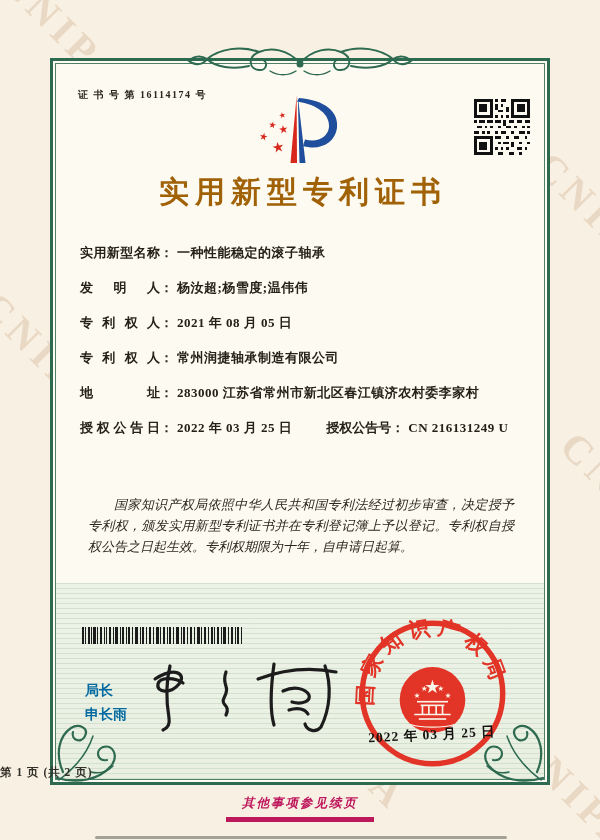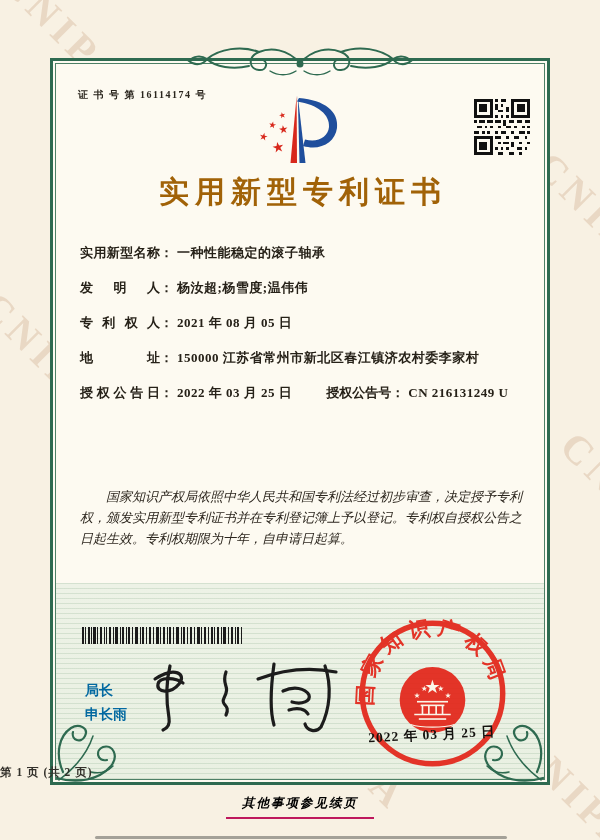--- a/index.html
+++ b/index.html
@@ -50,42 +50,42 @@
   .flabel{display:inline-block;width:80px;text-align:justify;text-align-last:justify;vertical-align:bottom;}
   .fcolon{display:inline-block;margin-right:4px;}
   .fvalue{letter-spacing:0.5px;}
   .fpair2{margin-left:34px;font-family:Liberation Serif, serif;}
   
   .bodytext{
     position:absolute;left:80px;top:486px;width:442px;
     font-size:13px;font-style:italic;font-weight:500;line-height:21px;
     text-align:justify;color:#2c261e;
   }
-  .bodytext p{margin:0;text-indent:2em;}
+  .bodytext p{margin:8px;text-indent:2em;}
   
   .barcode{position:absolute;left:82px;top:627px;}
   .director{position:absolute;left:85px;top:678px;font-family:"Liberation Sans","DejaVu Sans",sans-serif;
     font-size:14px;font-weight:700;color:#0369a1;line-height:24px;}
   .signature{position:absolute;left:142px;top:652px;}
   .seal{position:absolute;left:355px;top:616px;}
   .seal-date{
     position:absolute;left:356px;top:726px;width:152px;text-align:center;
     font-size:13.5px;font-weight:700;letter-spacing:1px;color:#14120f;
     transform:rotate(-3deg);
   }
   .page-info{
     position:absolute;left:0;right:0;top:765px;text-align:left;
     font-size:11.5px;font-weight:600;color:#33302a;letter-spacing:1px;
   }
   .cont-note{
     position:absolute;left:0;right:0;top:793px;text-align:center;
   }
   .cont-note span{
     display:inline-block;font-size:12.5px;font-style:italic;font-weight:600;
-    letter-spacing:2px;color:#000000;border-bottom:2px solid #be185d;
+    letter-spacing:2px;color:#be185d;border-bottom:5px solid #be185d;
     padding:0 16px 5px 16px;
   }
   .bottom-edge{
     position:absolute;bottom:1px;left:95px;width:412px;height:3px;
     background:#8f8d85;opacity:.8;border-radius:2px;
   }
 </style>
 </head>
 <body>
 
@@ -171,21 +171,24 @@
   <div class="frow">
     <span class="flabel">实用新型名称</span><span class="fcolon">：</span><span class="fvalue">一种性能稳定的滚子轴承</span>
   </div>
   <div class="frow">
     <span class="flabel">发明人</span><span class="fcolon">：</span><span class="fvalue">杨汝超;杨雪度;温伟伟</span>
   </div>
   <div class="frow">
     <span class="flabel">专利权人</span><span class="fcolon">：</span><span class="fvalue">2021 年 08 月 05 日</span>
   </div>
   <div class="frow">
-    <span class="flabel">地址</span><span class="fcolon">：</span><span class="fvalue">150000 江苏省常州市新北区春江镇济农村委李家村</span>
+    <span class="flabel">专利权人</span><span class="fcolon">：</span><span class="fvalue">常州润捷轴承制造有限公司</span>
+  </div>
+  <div class="frow">
+    <span class="flabel">地址</span><span class="fcolon">：</span><span class="fvalue">283000 江苏省常州市新北区春江镇济农村委李家村</span>
   </div>
   <div class="frow">
     <span class="flabel">授权公告日</span><span class="fcolon">：</span><span class="fvalue">2022 年 03 月 25 日</span><span class="fpair2"><span>授权公告号</span><span class="fcolon">：</span><span class="fvalue">CN 216131249 U</span></span>
   </div>
 </div>
 
 <div class="bodytext">
   <p>国家知识产权局依照中华人民共和国专利法经过初步审查，决定授予专利权，颁发实用新型专利证书并在专利登记簿上予以登记。专利权自授权公告之日起生效。专利权期限为十年，自申请日起算。</p>
 </div>
 

